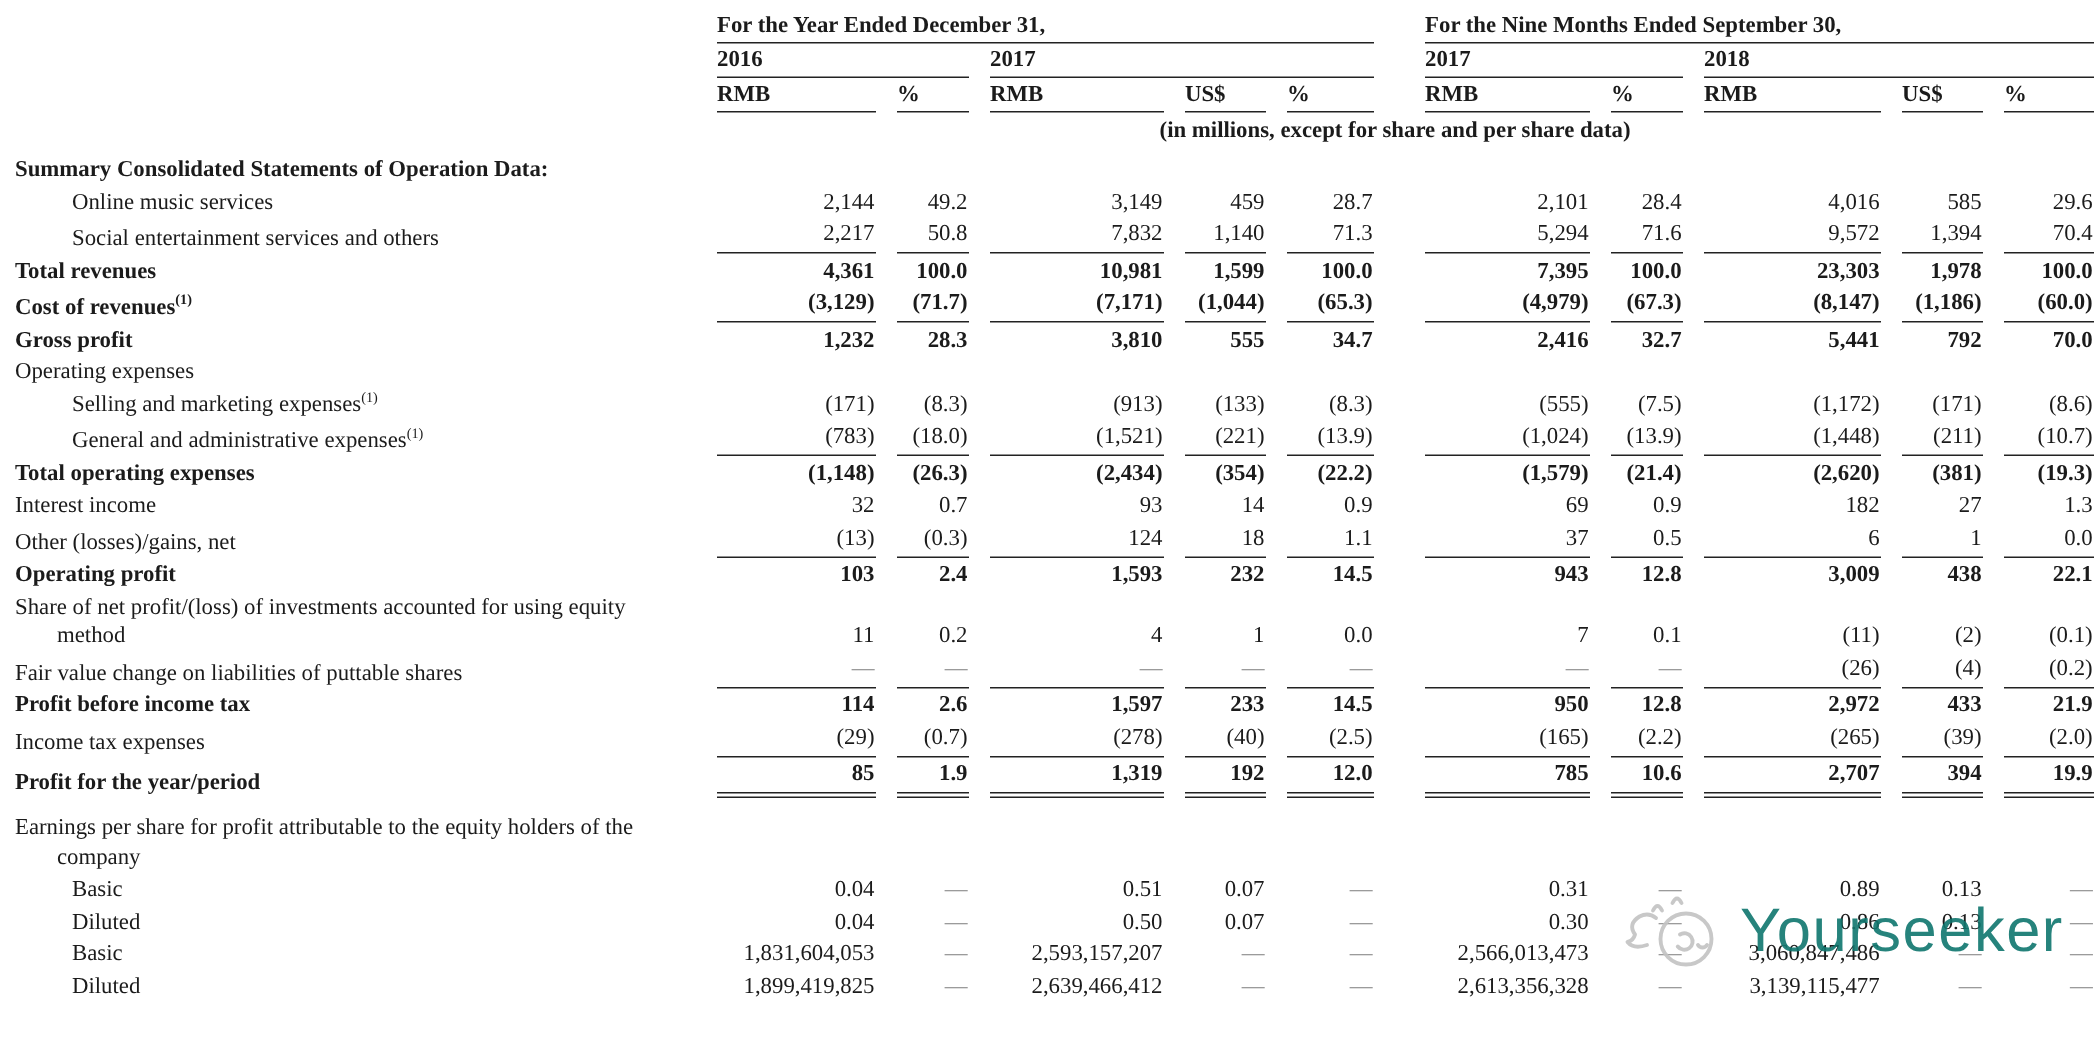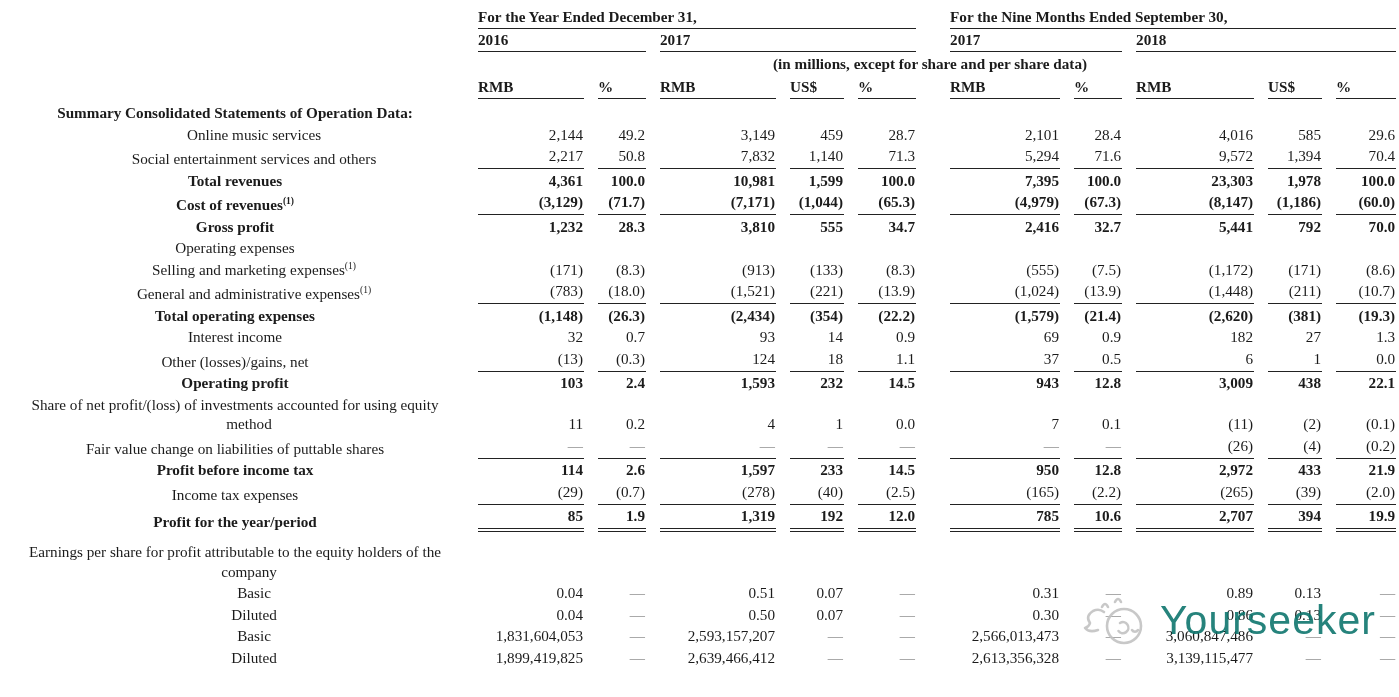--- a/index.html
+++ b/index.html
@@ -13,21 +13,21 @@
   
   th.grp { padding-left:14px; }
   .hdr {
     font-weight:bold; font-size:15.2px; line-height:19px; text-align:left;
     border-bottom:1.8px solid #222; padding:1px 0 2px 0;
   }
   .note { font-weight:bold; font-size:15.2px; line-height:19px; text-align:center; padding:2px 0 3px 0; }
   
   td.label {
     font-size:15.2px; line-height:19.5px;
-    padding:1.5px 4px 0.5px 36px; text-indent:-28px;text-align:center;
+    padding:1.5px 4px 0.5px 36px; text-indent:-28px;
   }
   td.label.ind1 { padding-left:46px; text-indent:0; }
   .b { font-weight:bold; }
   td.label sup { font-size:9.5px; line-height:0; }
   
   td.num { padding-left:14px; font-size:15.2px; }
   td.num .v { text-align:right; line-height:19.5px; padding:1.5px 1px 0.5px 0; }
   td.num .v.r1 { border-bottom:1.8px solid #222; padding-bottom:2.5px; }
   td.num .v.r2 { border-bottom:4px double #222; padding-bottom:2.5px; }
   .dash { color:#8f8f8f; }
@@ -83,57 +83,57 @@
       <th class="gap"></th>
       <th class="grp" colspan="2">
           <div class="hdr">2017</div>
         </th>
       <th class="grp" colspan="3">
           <div class="hdr">2018</div>
         </th>
     </tr>
     <tr>
       <th class="lab"></th>
+      <th class="grp">
+          <div class="hdr">RMB</div>
+        </th>
+      <th class="grp">
+          <div class="hdr">%</div>
+        </th>
+      <th class="grp">
+          <div class="hdr">RMB</div>
+        </th>
+      <th class="grp">
+          <div class="hdr">US$</div>
+        </th>
+      <th class="grp">
+          <div class="hdr">%</div>
+        </th>
+      <th class="gap"></th>
+      <th class="grp">
+          <div class="hdr">RMB</div>
+        </th>
+      <th class="grp">
+          <div class="hdr">%</div>
+        </th>
+      <th class="grp">
+          <div class="hdr">RMB</div>
+        </th>
+      <th class="grp">
+          <div class="hdr">US$</div>
+        </th>
+      <th class="grp">
+          <div class="hdr">%</div>
+        </th>
+    </tr>
+    <tr>
+      <th class="lab"></th>
       <th colspan="11">
         <div class="note">(in millions, except for share and per share data)</div>
       </th>
-    </tr>
-    <tr>
-      <th class="lab"></th>
-      <th class="grp">
-          <div class="hdr">RMB</div>
-        </th>
-      <th class="grp">
-          <div class="hdr">%</div>
-        </th>
-      <th class="grp">
-          <div class="hdr">RMB</div>
-        </th>
-      <th class="grp">
-          <div class="hdr">US$</div>
-        </th>
-      <th class="grp">
-          <div class="hdr">%</div>
-        </th>
-      <th class="gap"></th>
-      <th class="grp">
-          <div class="hdr">RMB</div>
-        </th>
-      <th class="grp">
-          <div class="hdr">%</div>
-        </th>
-      <th class="grp">
-          <div class="hdr">RMB</div>
-        </th>
-      <th class="grp">
-          <div class="hdr">US$</div>
-        </th>
-      <th class="grp">
-          <div class="hdr">%</div>
-        </th>
     </tr>
   </thead>
   <tbody>
       <tr>
         <td class="label b">Summary Consolidated Statements of Operation Data:</td>
         <td colspan="11"></td>
       </tr>
       <tr>
         <td class="label ind1">Online music services</td>
         <td class="num">

